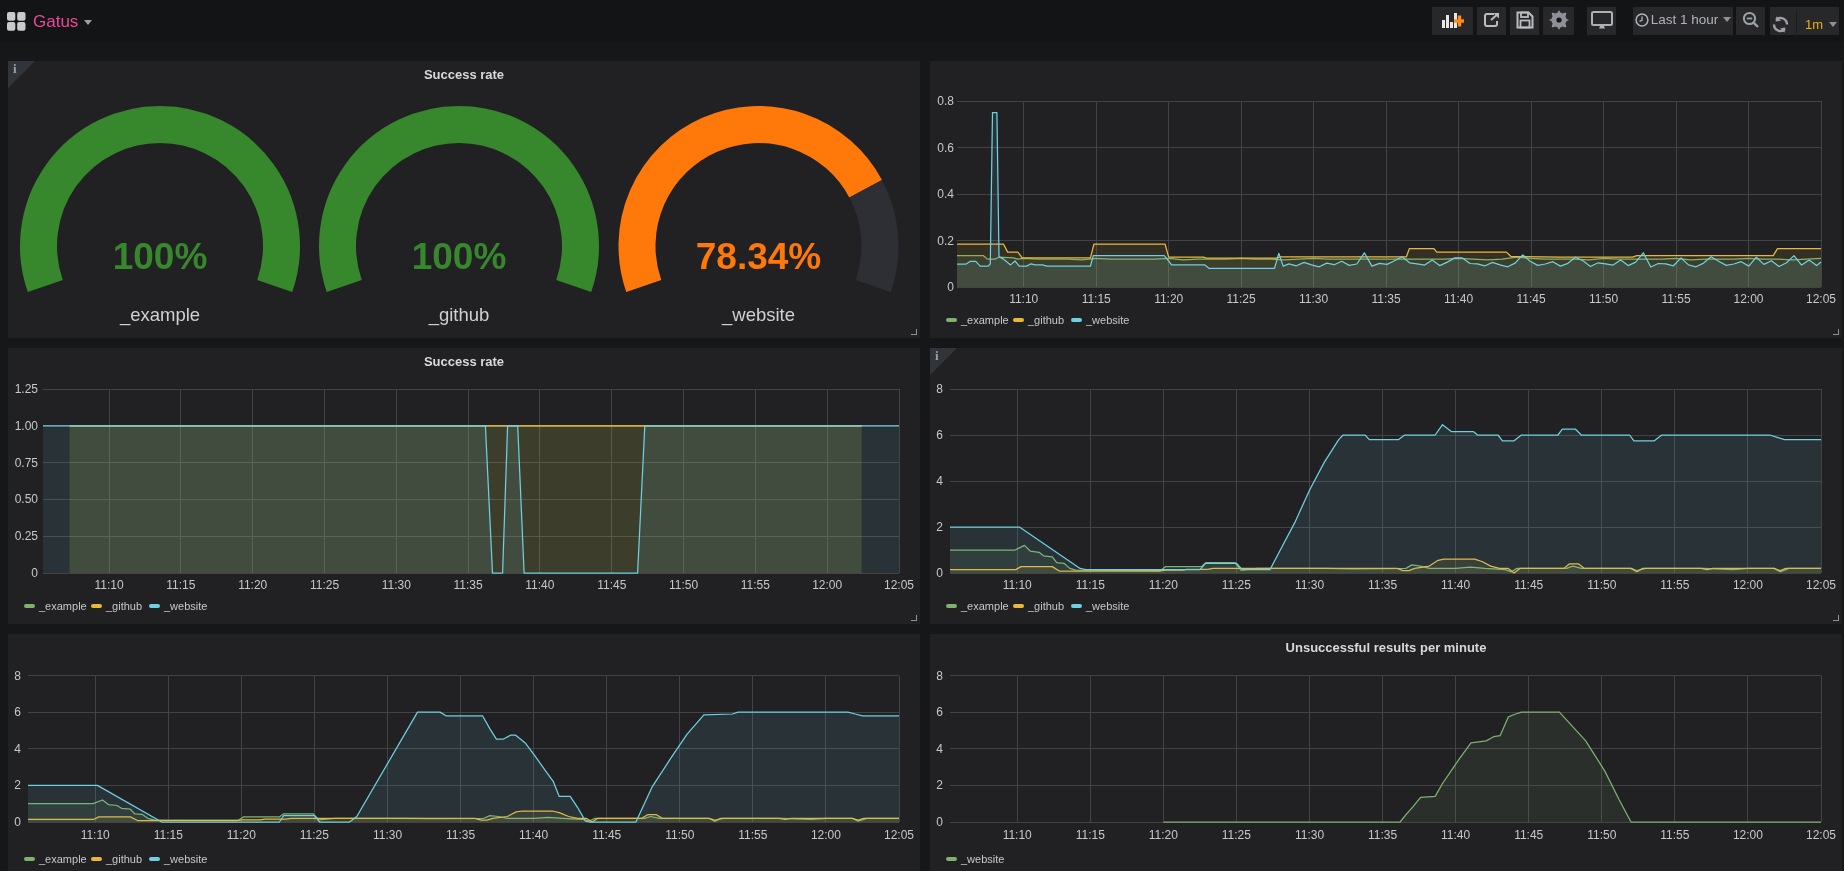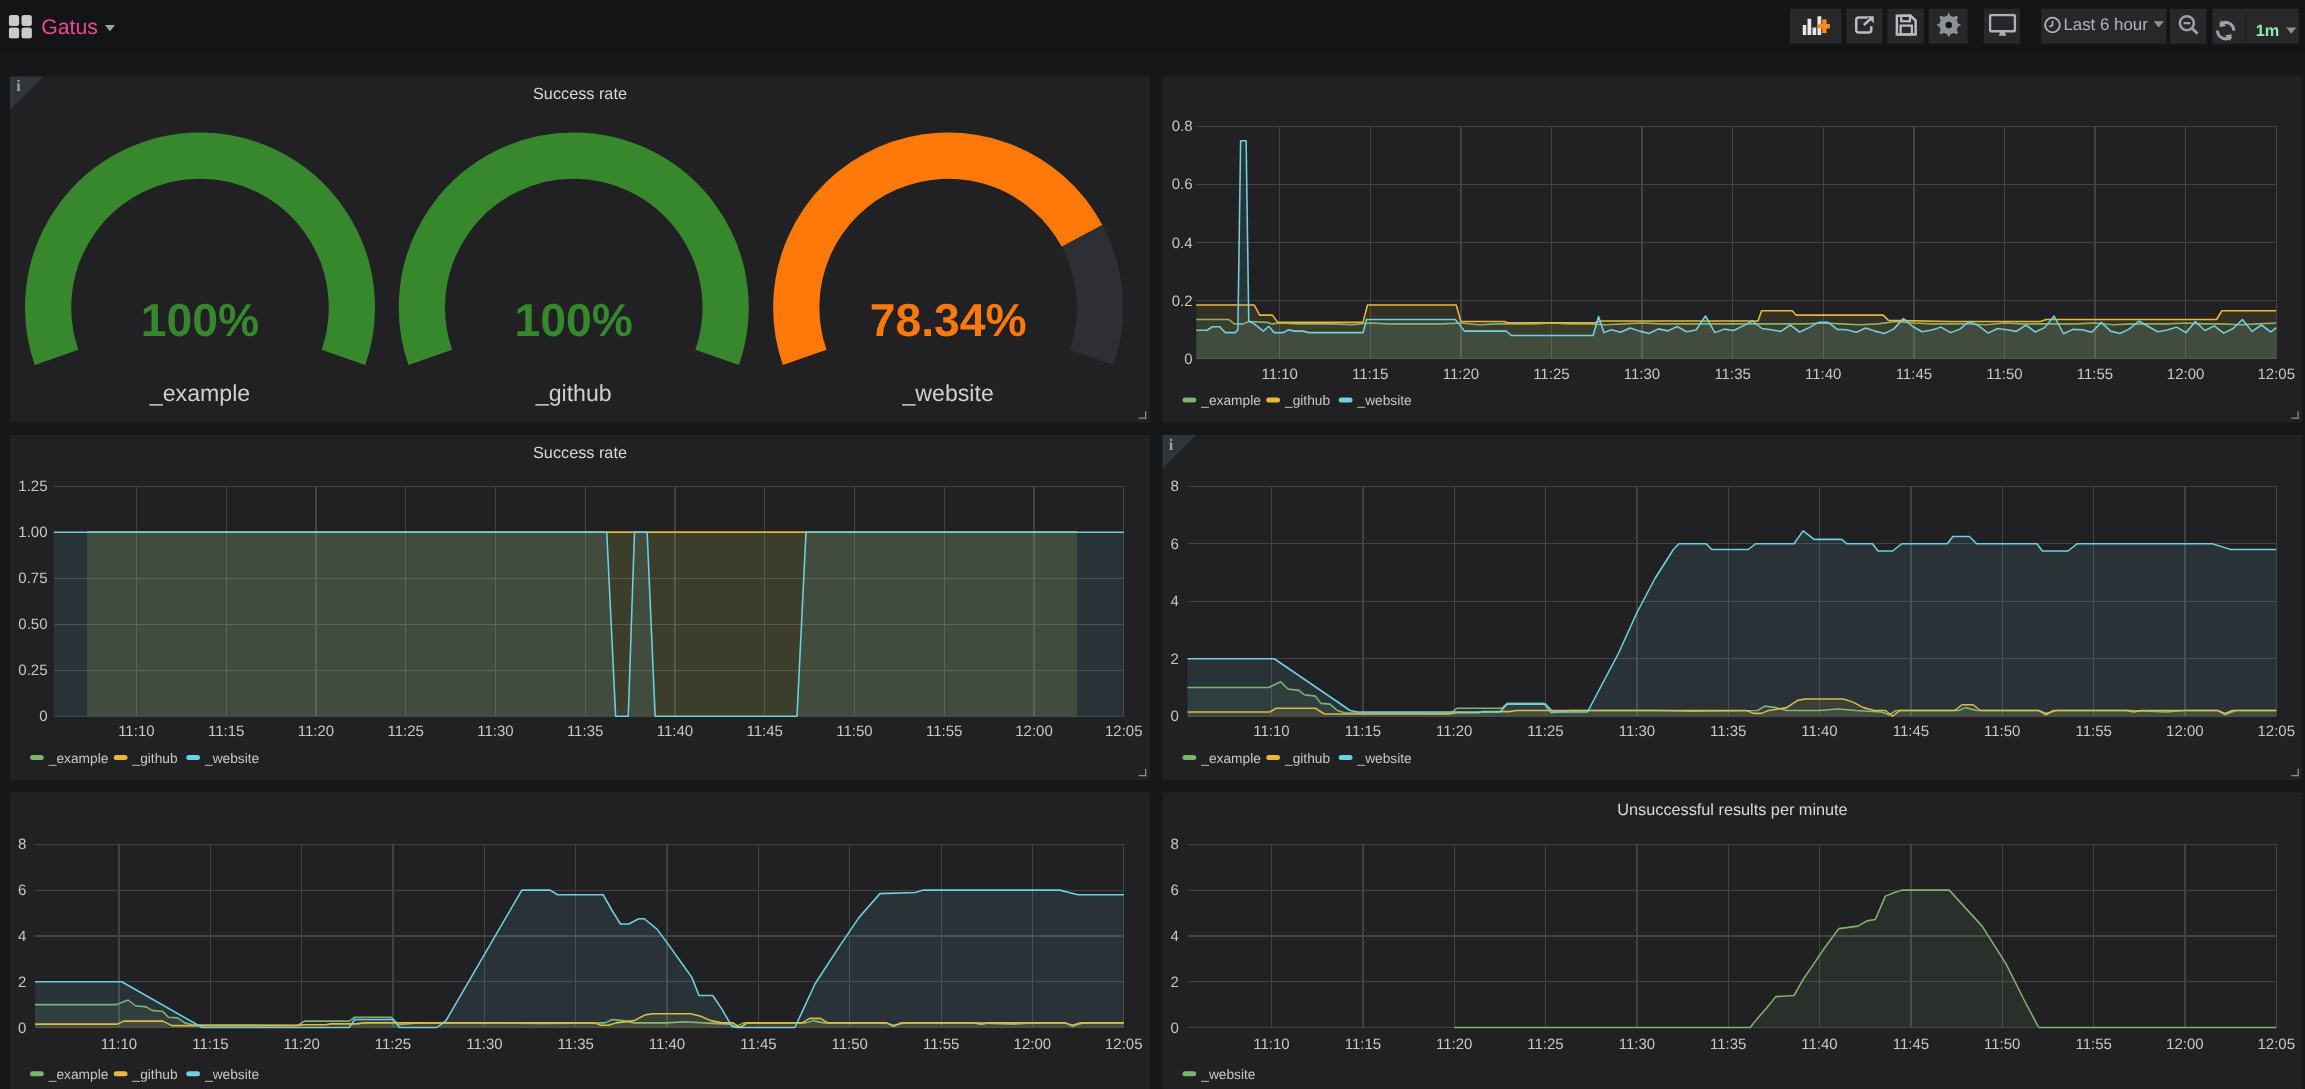--- a/index.html
+++ b/index.html
@@ -1,19 +1,19 @@
 <!DOCTYPE html>
 <html><head><meta charset="utf-8"><style>
 *{margin:0;padding:0;box-sizing:border-box}
 html,body{width:1844px;height:871px;background:#161719;font-family:"Liberation Sans",sans-serif;overflow:hidden}
 #nav{position:absolute;left:0;top:0;width:1844px;height:42px;background:#131415}
 .nbtn{position:absolute;top:7px;height:28px;background:#28282b;display:flex;justify-content:center;align-items:flex-start}
 .caret{position:absolute;width:0;height:0;border-left:4px solid transparent;border-right:4px solid transparent;border-top:5px solid #8e9196}
 .panel{position:absolute;background:#212124;overflow:hidden}
-.ptitle{position:absolute;top:6px;text-align:center;font-size:13px;font-weight:normal;color:#d8d9da}
+.ptitle{position:absolute;top:6px;text-align:center;font-size:13px;font-weight:bold;color:#d8d9da}
 .ax{font-size:12px;fill:#c7c8c9}
 .axl{font-size:11px;fill:#c7c8c9}
 text{font-family:"Liberation Sans",sans-serif}
 .infoc{position:absolute;left:0;top:0;width:0;height:0;border-top:27px solid #313439;border-right:27px solid transparent}
 .infoi{position:absolute;left:5px;top:0px;font-size:13px;font-weight:bold;color:#9aa2a9;font-family:"Liberation Serif",serif}
 .rsz{position:absolute;right:3px;bottom:3px;width:6px;height:6px;border-right:1px solid #909090;border-bottom:1px solid #909090}
 </style></head><body>
 <div id="nav">
     <svg width="19" height="19" viewBox="0 0 19 19" style="position:absolute;left:6.5px;top:12px">
 <g fill="#c9cacb">
@@ -64,21 +64,21 @@
 <rect x="1" y="1" width="20" height="13" rx="1.5" fill="none" stroke="#aeb1b5" stroke-width="2"></rect>
 <path d="M8 17.5 L9.5 14 H12.5 L14 17.5 Z" fill="#aeb1b5"></path>
       </svg>
     </div>
     <div class="nbtn" style="left:1633px;width:100px">
       <span style="display:inline-flex;align-items:center;white-space:nowrap;margin-top:5px">
 <svg width="14" height="14" viewBox="0 0 15 15" style="flex:none">
           <circle cx="7.5" cy="7.5" r="6.3" fill="none" stroke="#b0b4ba" stroke-width="1.6"></circle>
           <path d="M7.5 3.8 V7.8 L4.8 9" stroke="#b0b4ba" stroke-width="1.4" fill="none"></path>
         </svg>
-<span style="font-size:13.5px;color:#b0b4ba;margin-left:2px">Last 6 hour</span>
+<span style="font-size:13.5px;color:#b0b4ba;margin-left:2px">Last 1 hour</span>
 <span class="caret" style="position:static;display:inline-block;border-top-color:#8e9196;margin-left:5px"></span>
       </span>
     </div>
     <div class="nbtn" style="left:1736px;width:29px">
       <svg width="18" height="18" viewBox="0 0 18 18" style="margin-top:4px">
 <circle cx="7.5" cy="7.5" r="5.6" fill="none" stroke="#9ea1a6" stroke-width="2"></circle>
 <line x1="4.8" y1="7.5" x2="10.2" y2="7.5" stroke="#9ea1a6" stroke-width="1.8"></line>
 <line x1="11.8" y1="11.8" x2="16" y2="16" stroke="#9ea1a6" stroke-width="2.4"></line>
       </svg>
     </div>
@@ -86,21 +86,21 @@
       <span style="display:inline-flex;align-items:center;margin-top:3px">
 <svg width="17" height="17" viewBox="0 0 17 17">
 <path d="M15 8.5 A6.5 6.5 0 0 0 4.0 3.8" fill="none" stroke="#9ea1a6" stroke-width="2.4"></path>
 <path d="M4.6 0.2 L3.6 5.6 L9.0 4.8 Z" fill="#9ea1a6"></path>
 <path d="M2 8.5 A6.5 6.5 0 0 0 13.0 13.2" fill="none" stroke="#9ea1a6" stroke-width="2.4"></path>
 <path d="M12.4 16.8 L13.4 11.4 L8.0 12.2 Z" fill="#9ea1a6"></path>
         </svg>
 <span style="width:7px"></span>
         <span style="border-left:1px solid #1c1d1f;height:28px"></span>
         <span style="width:8px"></span>
-        <span style="font-size:13px;font-weight:bold;color:#86efac">1m</span>
+        <span style="font-size:13px;font-weight:normal;color:#eab308">1m</span>
 <span class="caret" style="position:static;display:inline-block;border-top-color:#8e9196;margin-left:6px"></span>
       </span>
     </div>
   </div>
 <div class="panel" style="left:8px;top:61px;width:912px;height:277px">
     <div class="infoc"></div>
     <div class="infoi">i</div>
     <div class="ptitle" style="width:912px">Success rate</div>
     <svg width="912" height="277" viewBox="0 0 912 277" style="position:absolute;left:0;top:0">
       <path d="M37.26 224.96 A121.5 121.5 0 1 1 266.74 224.96" fill="none" stroke="#37872D" stroke-width="37"></path>

